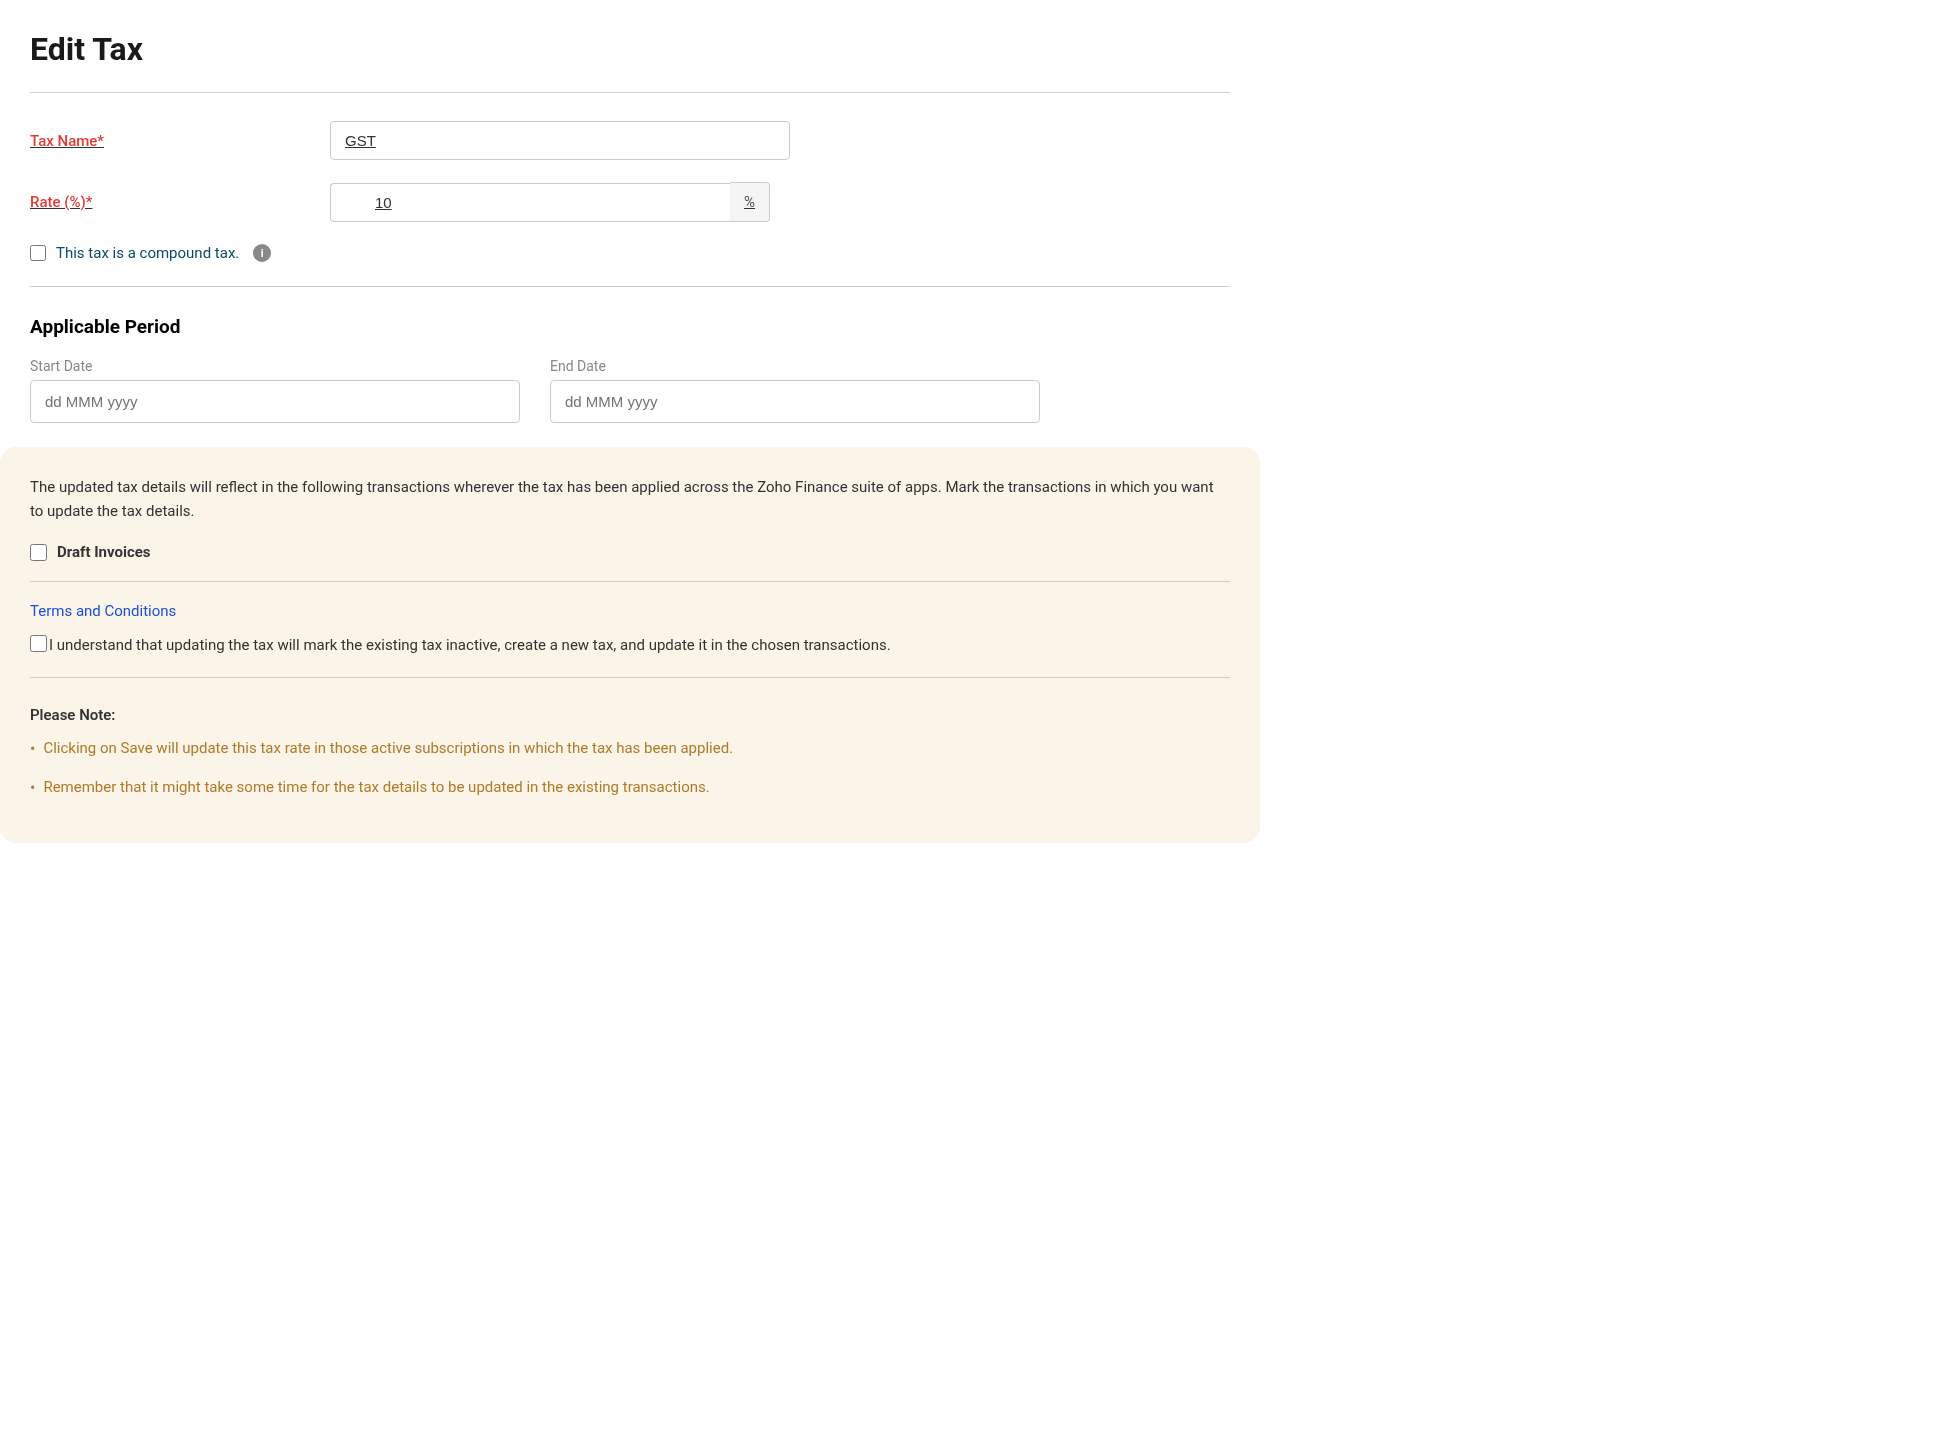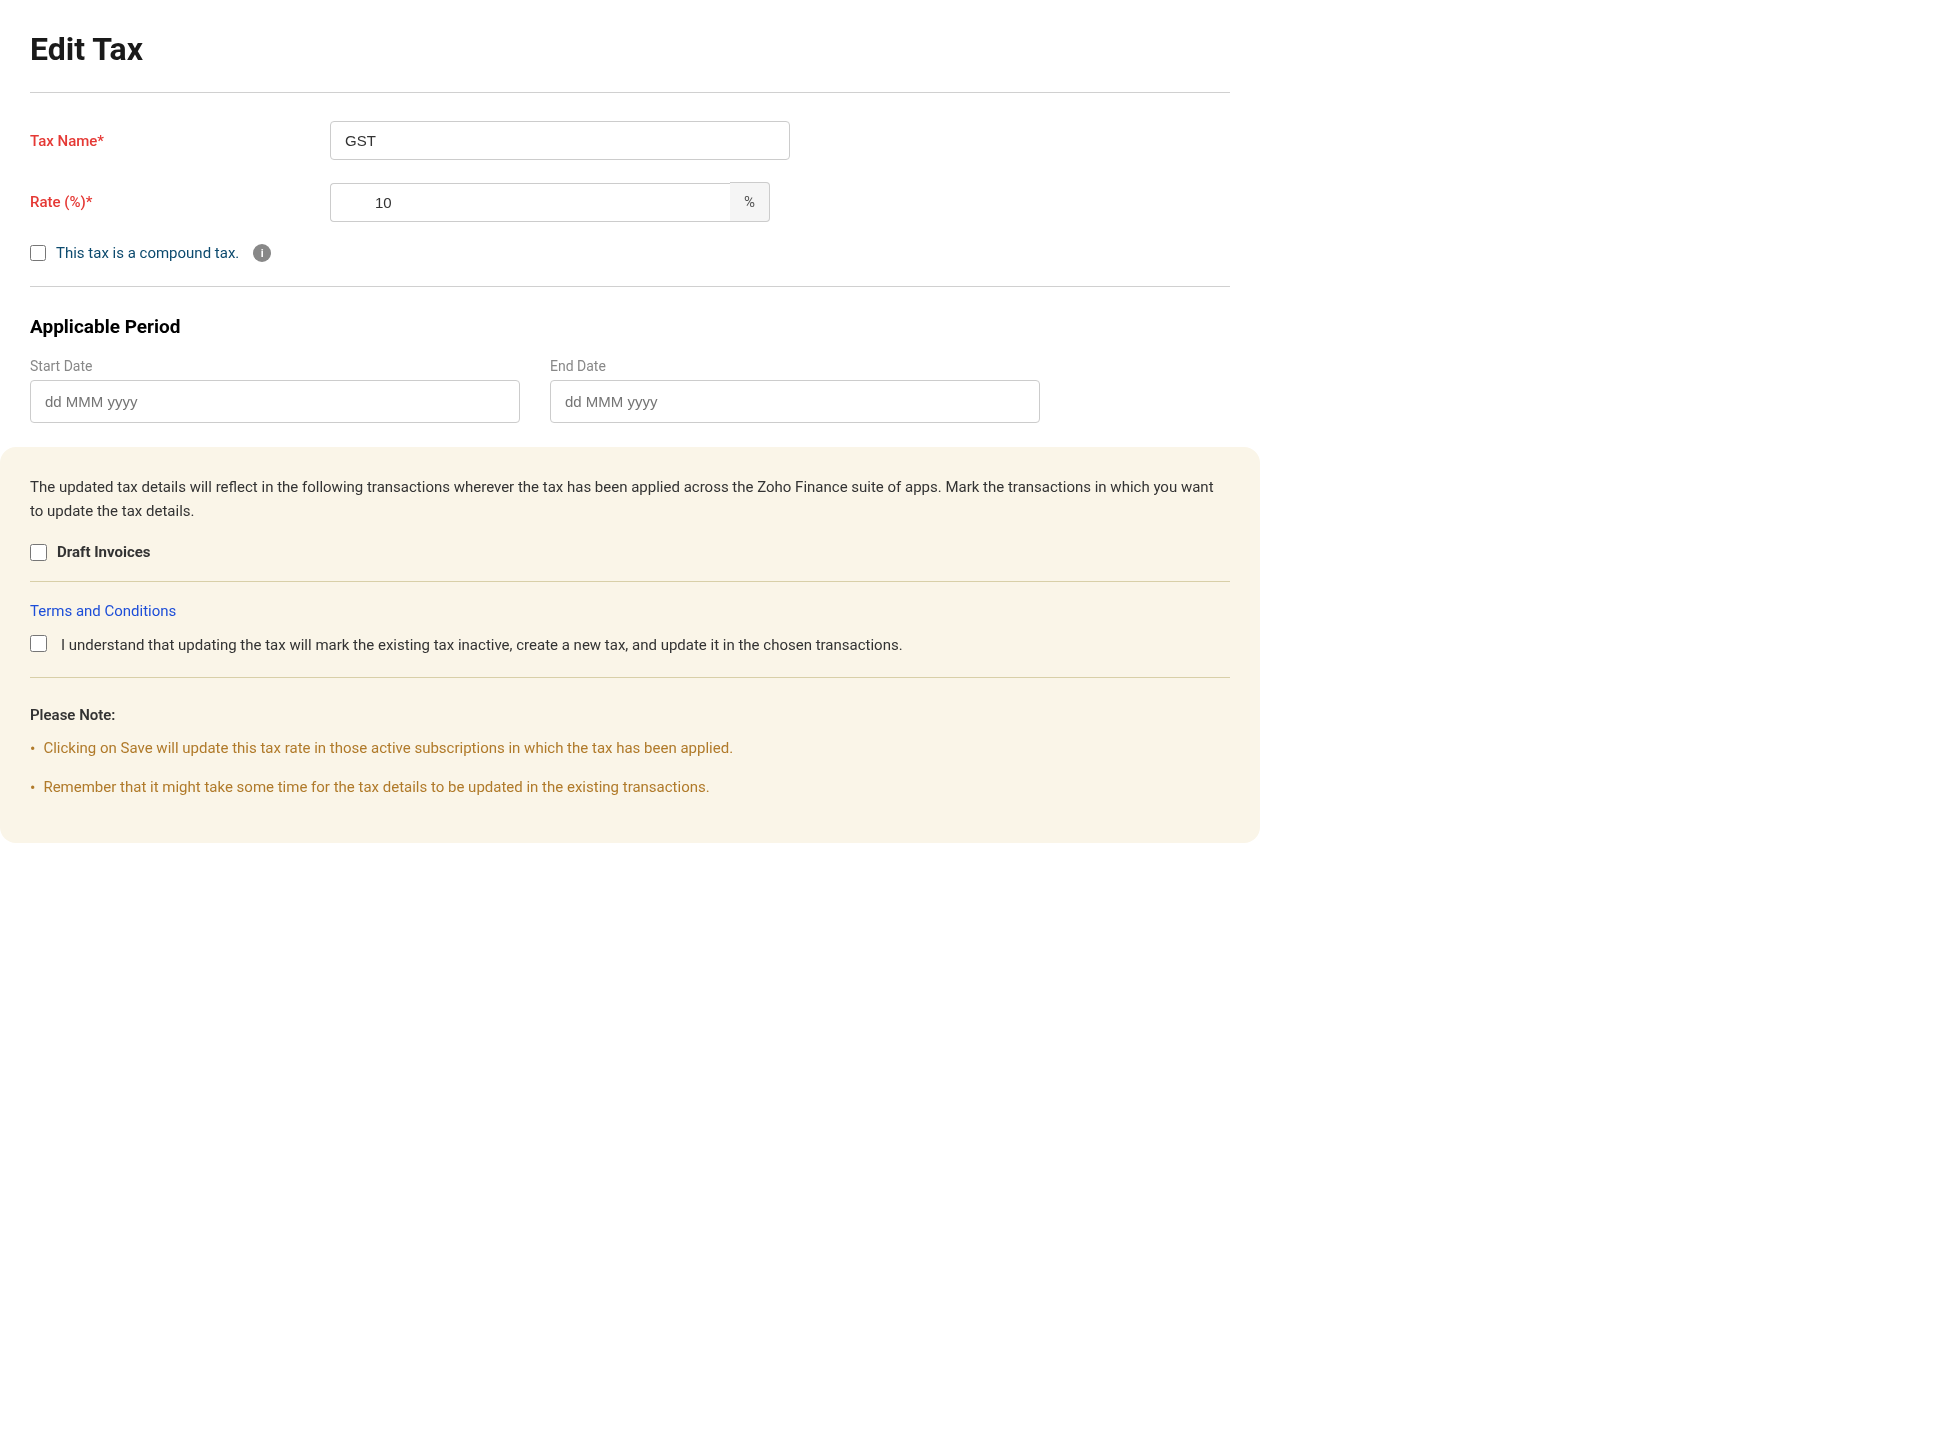--- a/index.html
+++ b/index.html
@@ -34,20 +34,21 @@
     }
 
     .form-section {
       margin-bottom: 24px;
     }
 
     .form-row {
       display: flex;
       align-items: center;
       margin-bottom: 22px;
+      text-decoration: underline;
     }
 
     .form-label {
       width: 300px;
       font-size: 15px;
       color: #e53935;
       font-weight: 500;
       flex-shrink: 0;
     }
 
@@ -205,21 +206,21 @@
 
     .terms-title {
       font-size: 15px;
       color: #1d4ed8;
       margin-bottom: 14px;
     }
 
     .terms-checkbox-row {
       display: flex;
       align-items: flex-start;
-      gap: 14px;
+      gap: 2px;
     }
 
     .terms-checkbox-row input[type="checkbox"] {
       width: 17px;
       height: 17px;
       cursor: pointer;
       flex-shrink: 0;
       margin-top: 1px;
     }
 

